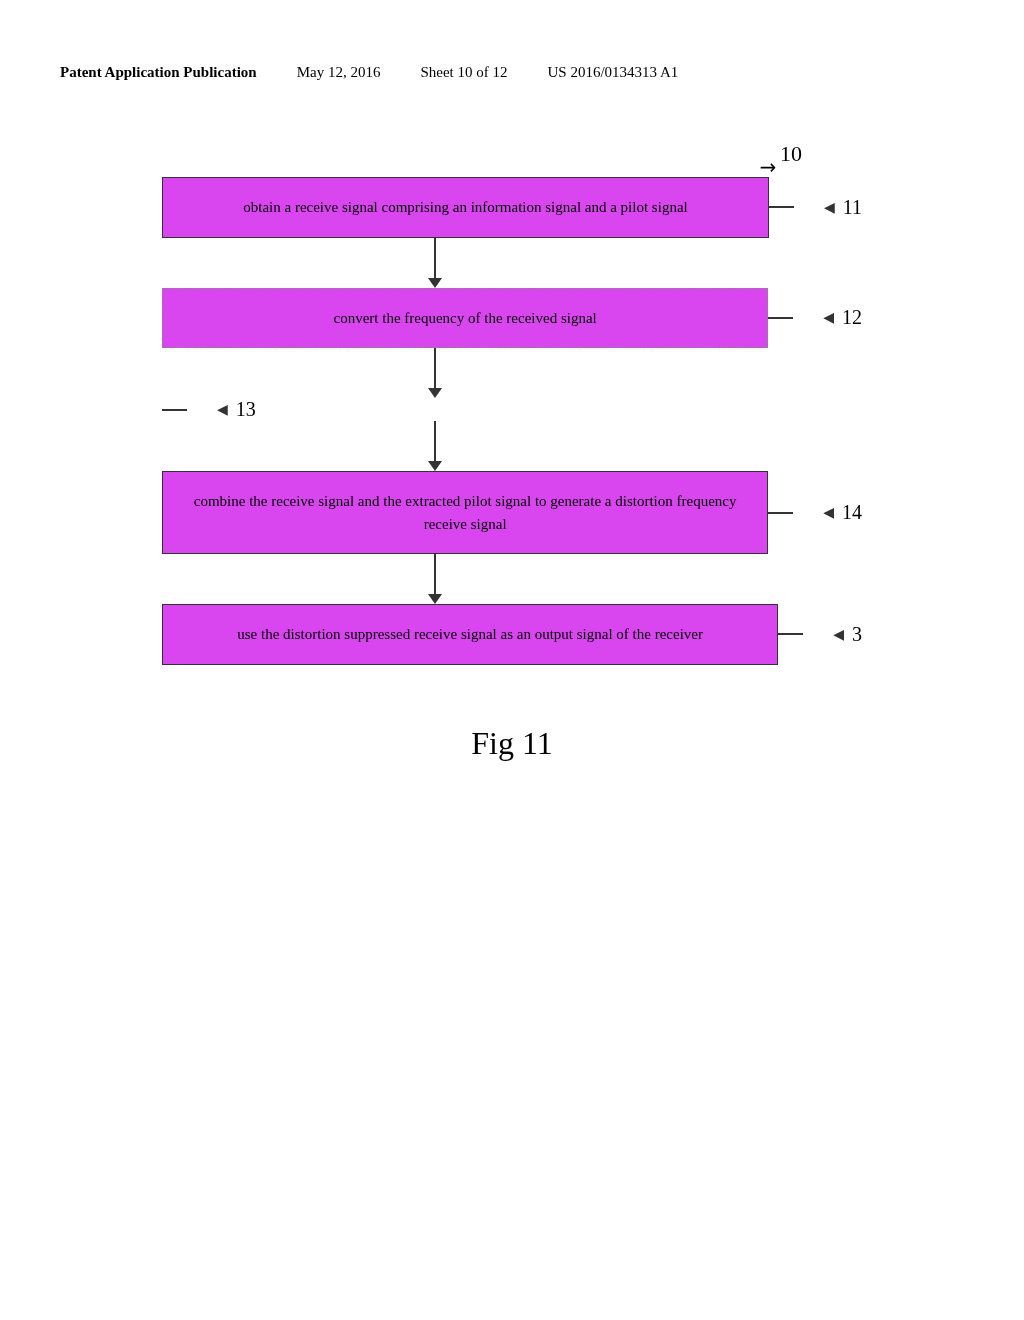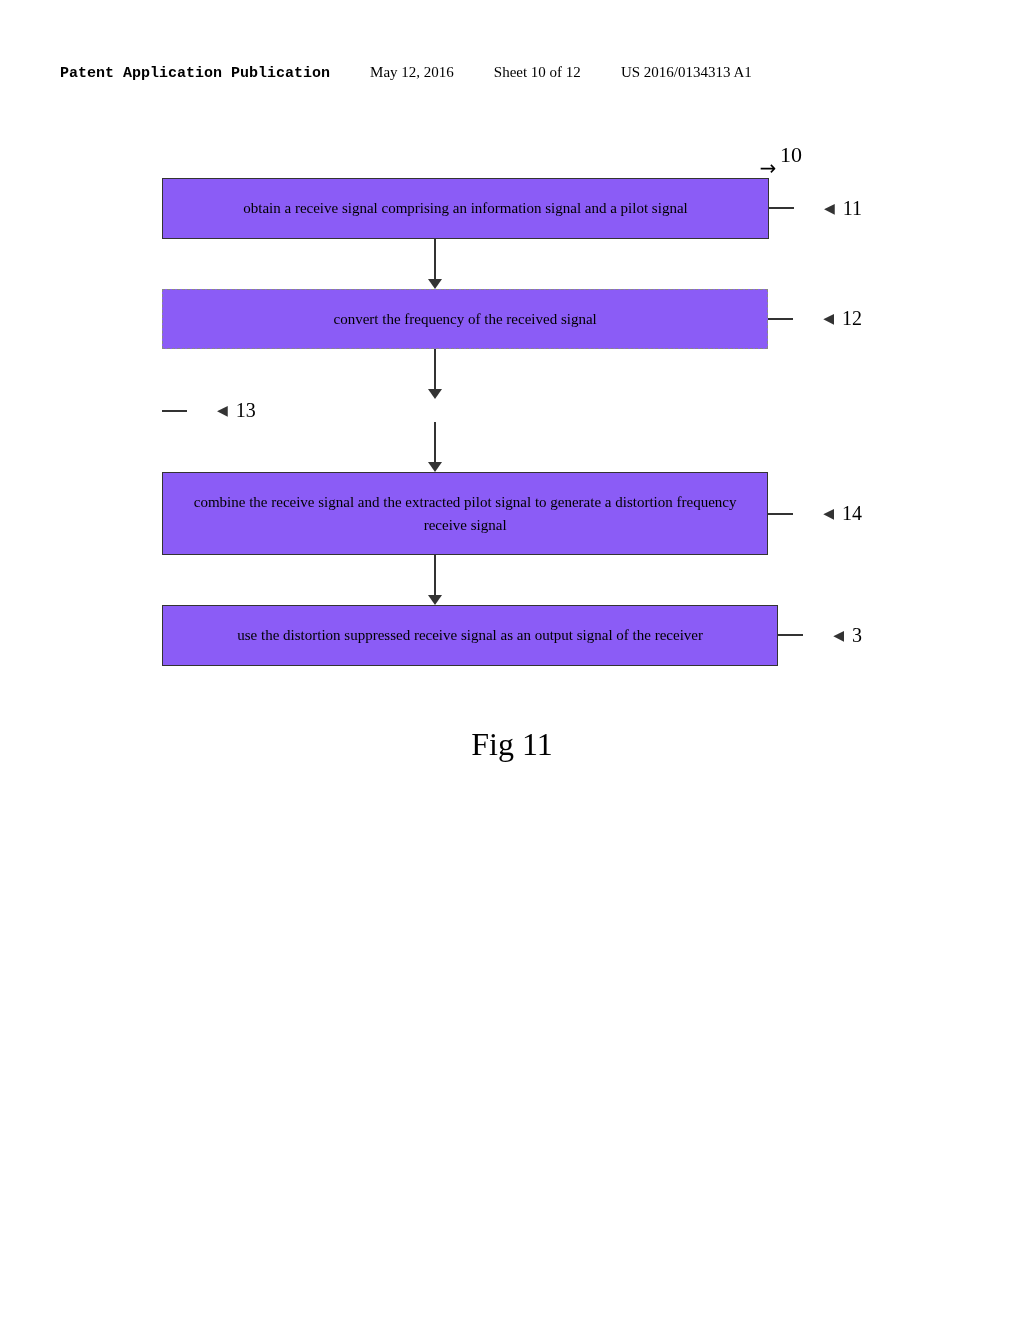--- a/index.html
+++ b/index.html
@@ -26,21 +26,20 @@
       align-items: baseline;
       gap: 40px;
       margin-bottom: 60px;
       font-size: 15px;
       color: #000;
     }
 
     .header-title {
       font-weight: bold;
       font-size: 15px;
-      font-family: Liberation Mono, monospace;
     }
 
     .header-info {
       font-size: 15px;
       margin-top: 24px;
     }
 
     
     .diagram {
       display: flex;
@@ -65,21 +64,21 @@
       position: relative;
     }
 
     .step-box {
       border: 1.5px solid #333;
       padding: 18px 20px;
       text-align: center;
       font-size: 15px;
       line-height: 1.5;
       color: #000;
-      background: #8b5cf6;
+      background: #d946ef;
       flex: 1;
     }
 
     .step-box.dashed {
       border: 1.5px dashed #888;
     }
 
     .step-label {
       display: flex;
       align-items: center;

